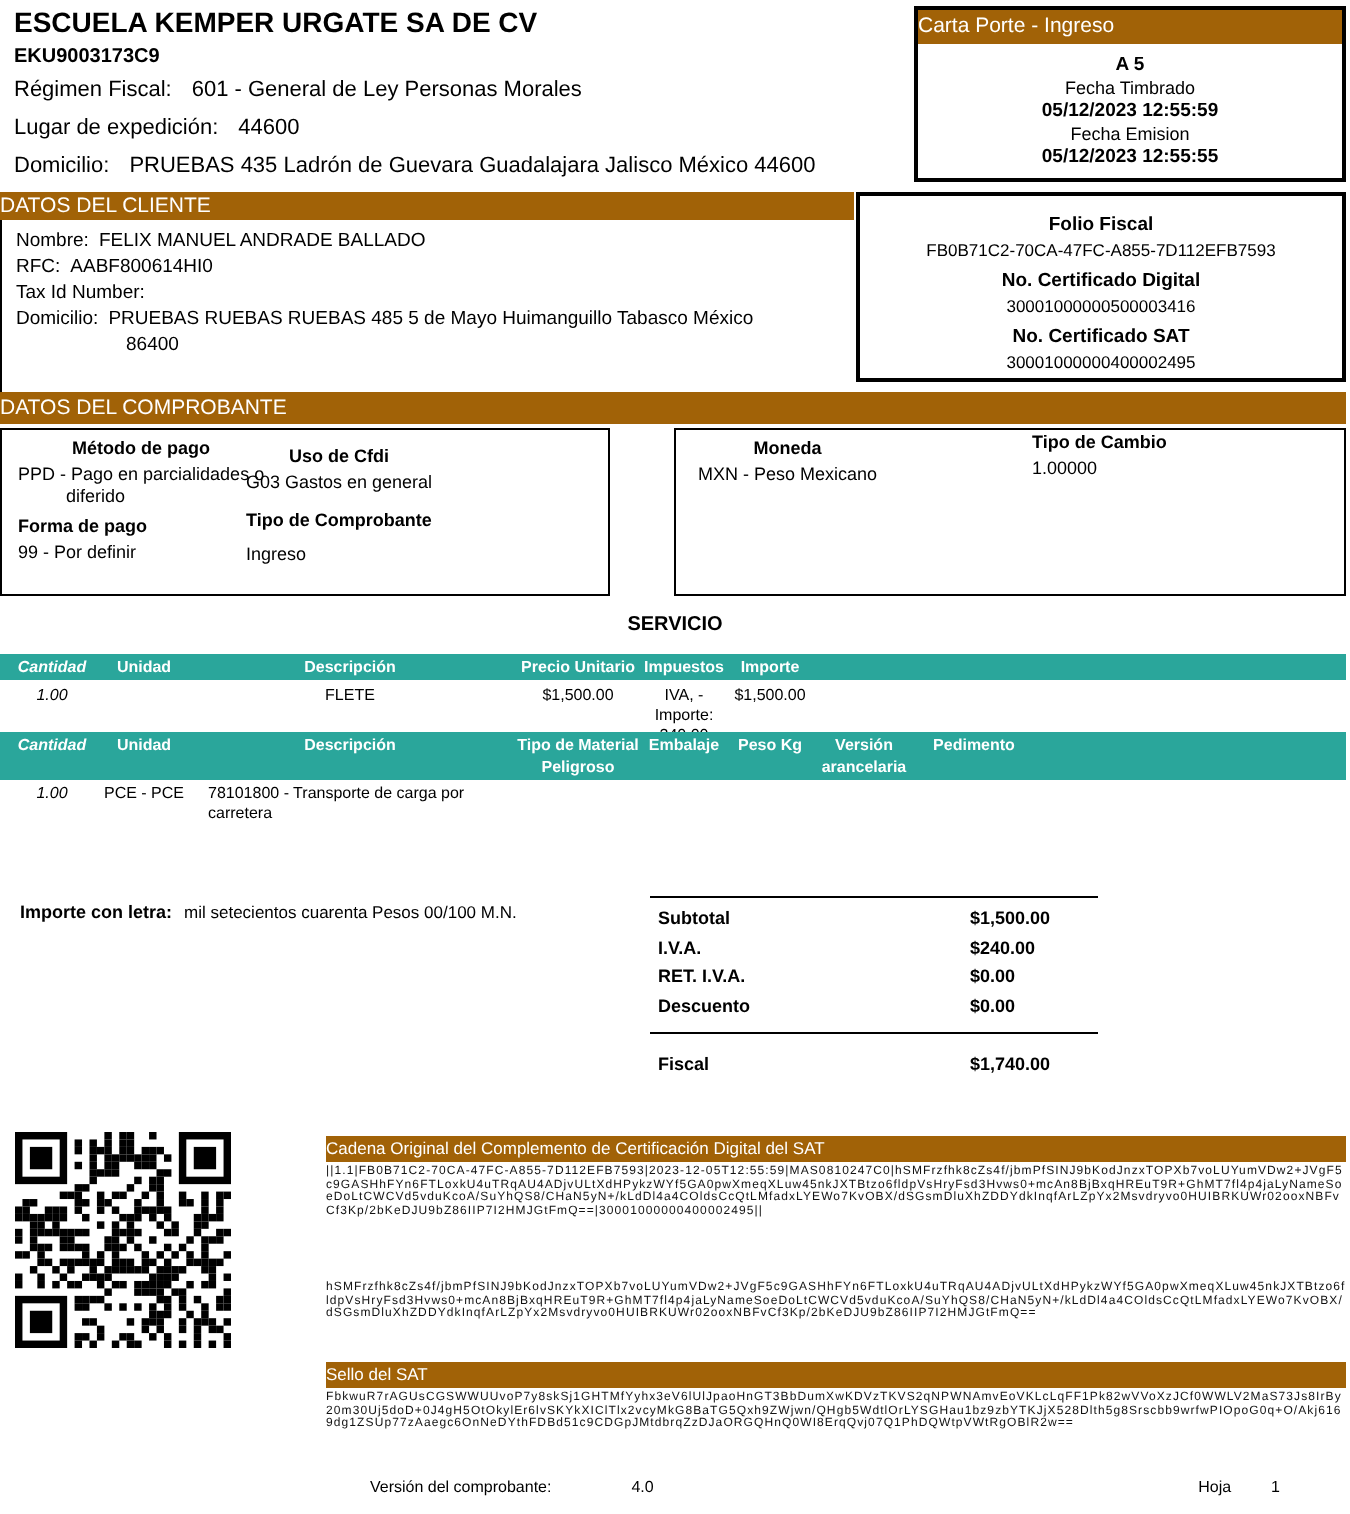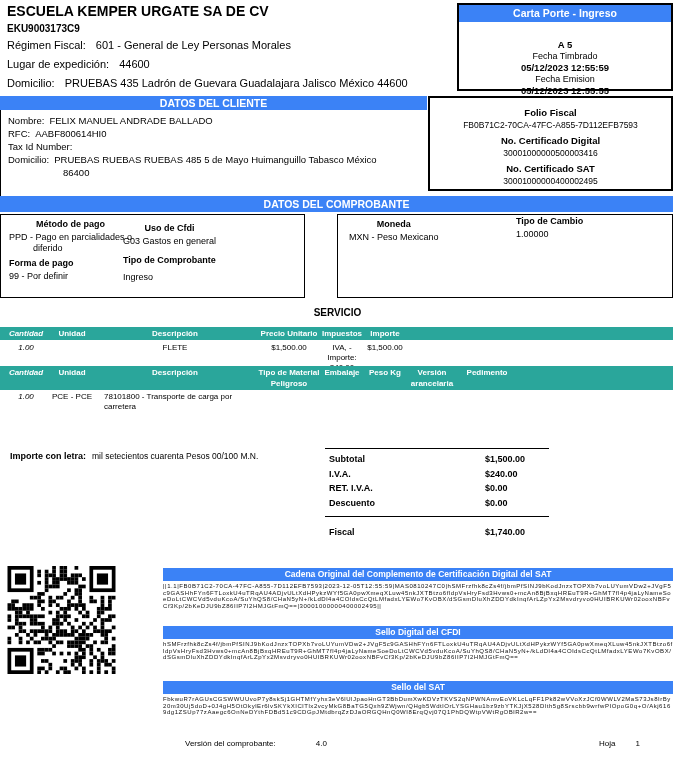--- a/index.html
+++ b/index.html
@@ -1,36 +1,36 @@
 <!DOCTYPE html>
 <html><head>
 <meta charset="utf-8">
 <style>
   * { margin:0; padding:0; box-sizing:border-box; }
   html,body { background:#fff; }
   body { font-family:"Liberation Sans", sans-serif; color:#000; }
   #page { position:relative; width:675px; height:757px; background:#fff; overflow:hidden; }
   .abs { position:absolute; }
   .b { font-weight:bold; }
-  .teal-bar { background:#3b82f6; color:#fff; font-weight:bold; text-align:center; }
+  .teal-bar { background:#a16207; color:#fff; font-weight:normal; text-align:left; }
   .center { text-align:center; }
 
   
   #emitter-name { left:7px; top:3px; font-size:14px; font-weight:bold; }
   #emitter-rfc { left:7px; top:23px; font-size:10px; font-weight:bold; }
   .em-line { left:7px; font-size:11px; }
   #regimen-line { top:39px; }
   #expedicion-line { top:58px; }
   #domicilio-line { top:77px; }
   .em-line .lbl { margin-right:10px; }
 
   
   #cp-box { left:457px; top:3px; width:216px; height:88px; border:2px solid #000; }
   #cp-box .teal-bar { height:17px; font-size:10.5px; line-height:17px; }
-  #cp-body { padding-top:17px; font-size:9px; line-height:11.5px; text-align:center; }
+  #cp-body { padding-top:5px; font-size:9px; line-height:11.5px; text-align:center; }
   #cp-body .big { font-size:9.5px; }
 
   
   #cliente-bar { left:0; top:96px; width:427px; height:14px; font-size:10.5px; line-height:14px; }
   #cliente-box { left:0; top:110px; width:427px; height:87px; border-left:1px solid #000; padding:4px 6px 0 7px; font-size:9.5px; line-height:13px; }
   .cl-row { display:flex; }
   .cl-row .lbl { white-space:nowrap; margin-right:5px; }
   #cl-dom2 { padding-left:55px; }
 
   
@@ -554,21 +554,20 @@
       <rect x="92" y="4" width="20" height="20" fill="#fff"></rect>
       <rect x="96" y="8" width="12" height="12" fill="#000"></rect>
       <rect x="0" y="88" width="28" height="28" fill="#000"></rect>
       <rect x="4" y="92" width="20" height="20" fill="#fff"></rect>
       <rect x="8" y="96" width="12" height="12" fill="#000"></rect>
     </svg>
 
   <div class="abs teal-bar seal-bar" id="seal1-bar">Cadena Original del Complemento de Certificación Digital del SAT</div>
   <div class="abs seal-txt" id="seal1-txt">||1.1|FB0B71C2-70CA-47FC-A855-7D112EFB7593|2023-12-05T12:55:59|MAS0810247C0|hSMFrzfhk8cZs4f/jbmPfSINJ9bKodJnzxTOPXb7voLUYumVDw2+JVgF5c9GASHhFYn6FTLoxkU4uTRqAU4ADjvULtXdHPykzWYf5GA0pwXmeqXLuw45nkJXTBtzo6fldpVsHryFsd3Hvws0+mcAn8BjBxqHREuT9R+GhMT7fl4p4jaLyNameSoeDoLtCWCVd5vduKcoA/SuYhQS8/CHaN5yN+/kLdDl4a4COldsCcQtLMfadxLYEWo7KvOBX/dSGsmDluXhZDDYdkInqfArLZpYx2Msvdryvo0HUIBRKUWr02ooxNBFvCf3Kp/2bKeDJU9bZ86IIP7I2HMJGtFmQ==|30001000000400002495||</div>
 
-  <div class="abs teal-bar seal-bar" id="seal2-bar">Sello Digital del CFDI</div>
   <div class="abs seal-txt" id="seal2-txt">hSMFrzfhk8cZs4f/jbmPfSINJ9bKodJnzxTOPXb7voLUYumVDw2+JVgF5c9GASHhFYn6FTLoxkU4uTRqAU4ADjvULtXdHPykzWYf5GA0pwXmeqXLuw45nkJXTBtzo6fldpVsHryFsd3Hvws0+mcAn8BjBxqHREuT9R+GhMT7fl4p4jaLyNameSoeDoLtCWCVd5vduKcoA/SuYhQS8/CHaN5yN+/kLdDl4a4COldsCcQtLMfadxLYEWo7KvOBX/dSGsmDluXhZDDYdkInqfArLZpYx2Msvdryvo0HUIBRKUWr02ooxNBFvCf3Kp/2bKeDJU9bZ86IIP7I2HMJGtFmQ==</div>
 
   <div class="abs teal-bar seal-bar" id="seal3-bar">Sello del SAT</div>
   <div class="abs seal-txt" id="seal3-txt">FbkwuR7rAGUsCGSWWUUvoP7y8skSj1GHTMfYyhx3eV6lUlJpaoHnGT3BbDumXwKDVzTKVS2qNPWNAmvEoVKLcLqFF1Pk82wVVoXzJCf0WWLV2MaS73Js8IrBy20m30Uj5doD+0J4gH5OtOkylEr6lvSKYkXIClTlx2vcyMkG8BaTG5Qxh9ZWjwn/QHgb5WdtlOrLYSGHau1bz9zbYTKJjX528Dlth5g8Srscbb9wrfwPIOpoG0q+O/Akj6169dg1ZSUp77zAaegc6OnNeDYthFDBd51c9CDGpJMtdbrqZzDJaORGQHnQ0WI8ErqQvj07Q1PhDQWtpVWtRgOBlR2w==</div>
 
   <div class="abs" id="footer">
     <span>Versión del comprobante:</span>
     <span class="gap1"></span>
     <span>4.0</span>
     <span class="spacer"></span>

